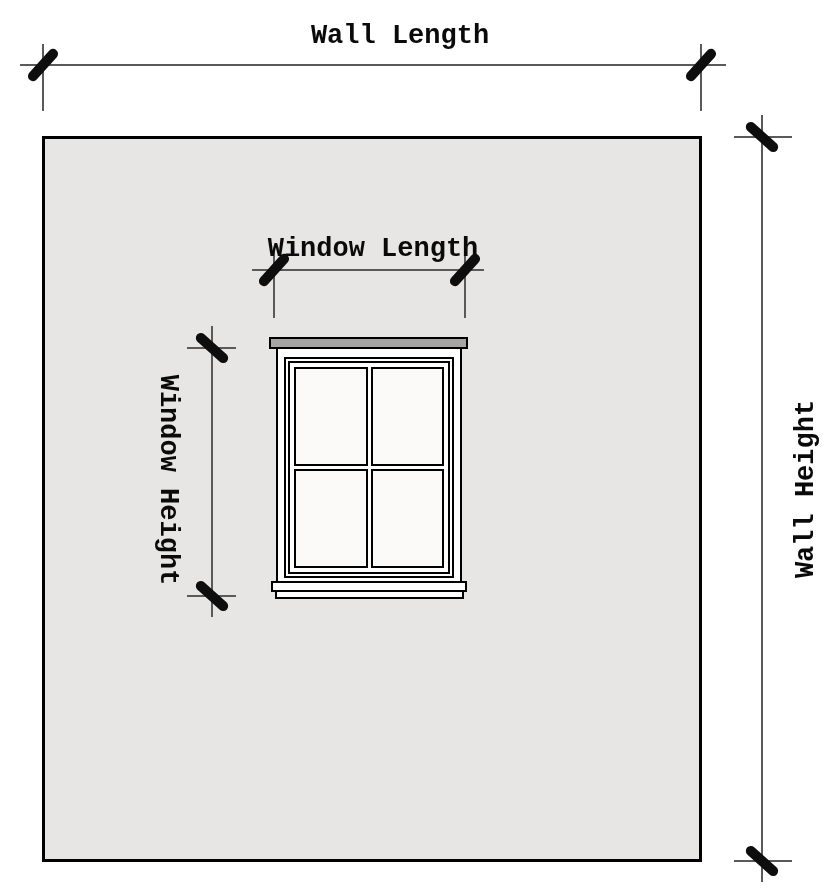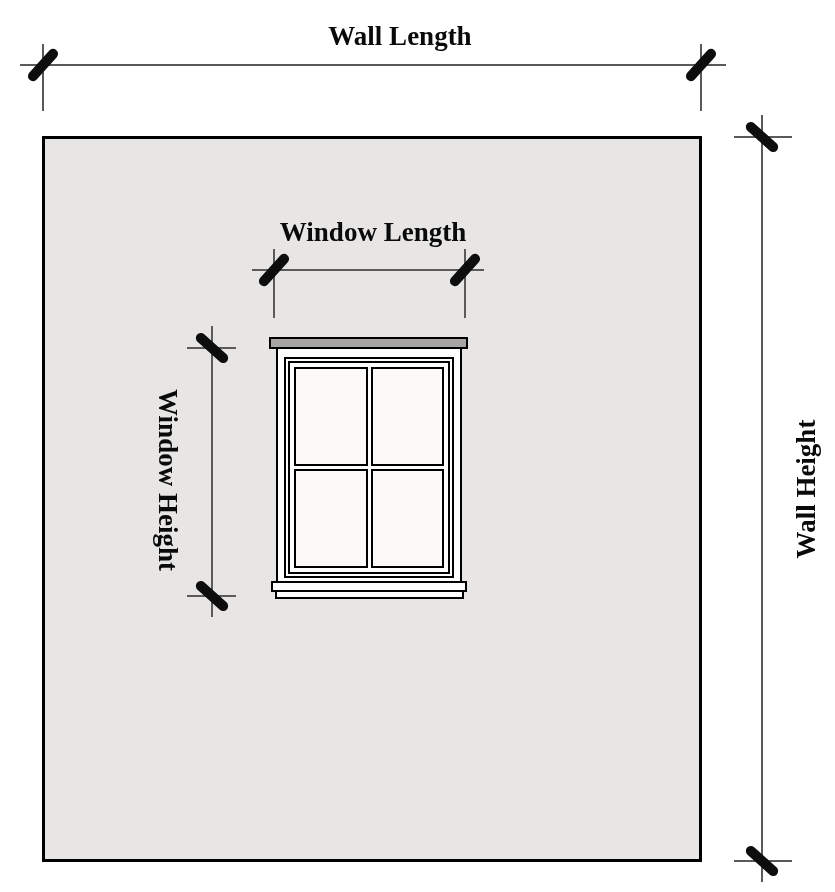--- a/index.html
+++ b/index.html
@@ -12,21 +12,21 @@
     --dim-line:#5a5a5a;
     --tick:#0d0d0d;
     --label-text:#0a0a0a;
   }
   *{box-sizing:border-box;margin:0;padding:0}
   html,body{background:var(--page-bg)}
   .canvas{
     position:relative;
     width:835px;height:892px;
     background:var(--page-bg);
-    font-family:Liberation Serif, serif;
+    font-family:Liberation Mono, monospace;
     overflow:hidden;
   }
   
   .wall{
     position:absolute;left:42px;top:136px;width:660px;height:726px;
     background:var(--wall-fill);
     border:3px solid var(--outline);
   }
   
   .lintel{
@@ -104,21 +104,21 @@
   <div>
     <div class="dim-label" style="left:806px;top:489px;--lrot:-90deg">Wall Height</div>
     <div class="dline" style="left:761px;top:115px;width:1.5px;height:767px"></div>
     <div class="eline" style="left:734px;top:136px;width:58px;height:1.5px"></div>
     <div class="eline" style="left:734px;top:860px;width:58px;height:1.5px"></div>
     <div class="tick" style="left:762px;top:137px;--rot:42deg"></div>
     <div class="tick" style="left:762px;top:861px;--rot:42deg"></div>
   </div>
 
   <div>
-    <div class="dim-label" style="left:373px;top:232px">Window Length</div>
+    <div class="dim-label" style="left:373px;top:249px">Window Length</div>
     <div class="dline" style="left:252px;top:269px;width:232px;height:1.5px"></div>
     <div class="eline" style="left:273px;top:249px;width:1.5px;height:69px"></div>
     <div class="eline" style="left:464px;top:249px;width:1.5px;height:69px"></div>
     <div class="tick" style="left:274px;top:270px;--rot:-48deg"></div>
     <div class="tick" style="left:465px;top:270px;--rot:-48deg"></div>
   </div>
 
   <div>
     <div class="dim-label" style="left:167px;top:480px;--lrot:90deg">Window Height</div>
     <div class="dline" style="left:211px;top:326px;width:1.5px;height:291px"></div>

